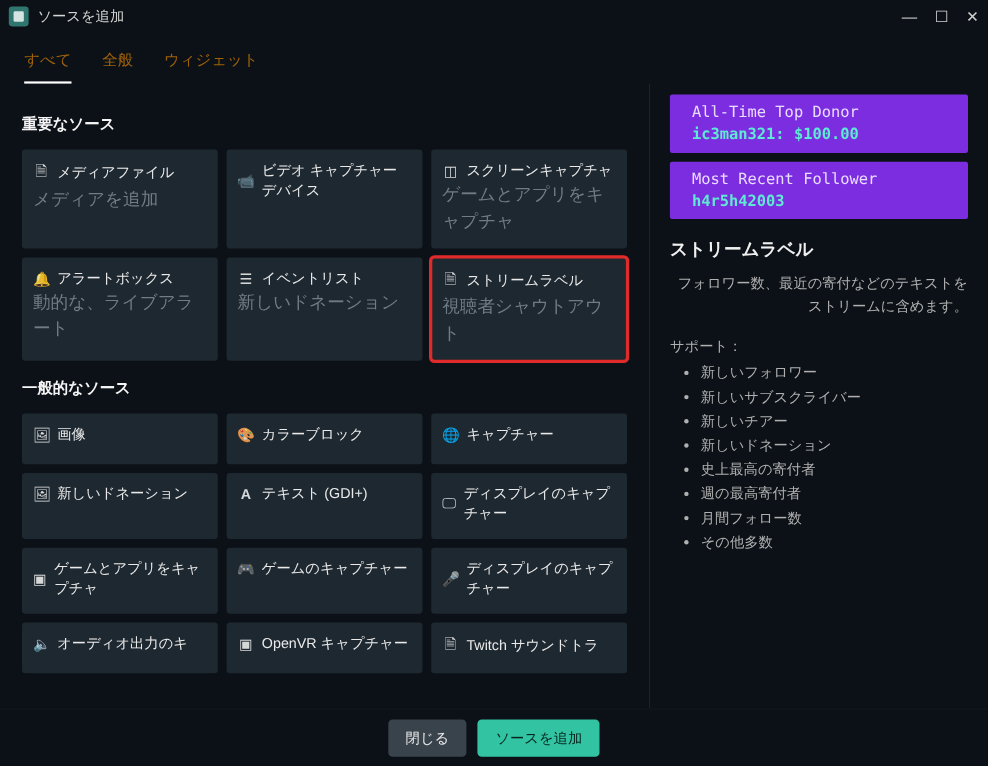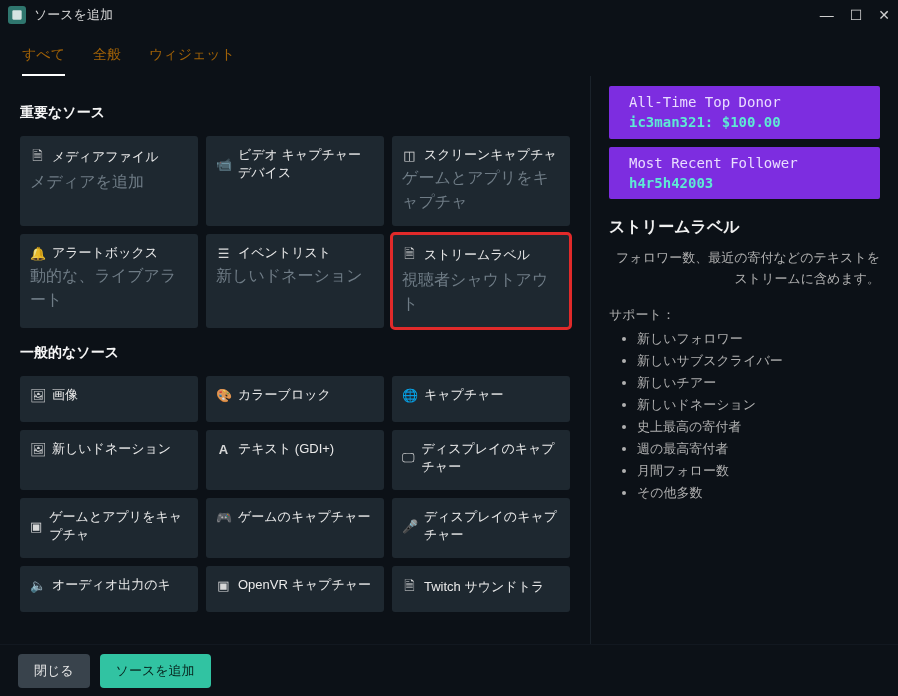--- a/index.html
+++ b/index.html
@@ -132,21 +132,21 @@
   list-style: disc;
   padding-left: 28px;
   color: #b0b0b0;
   font-size: 13px;
 }
 .right ul li { margin-bottom: 4px; }
 
 .footer {
   height: 52px;
   display: flex;
-  justify-content: flex-start;
+  justify-content: center;
   align-items: center;
   gap: 10px;
   padding: 0 18px;
   background: #0c1117;
   border-top: 1px solid #121820;
 }
 .btn {
   padding: 8px 16px;
   border: none;
   border-radius: 4px;

